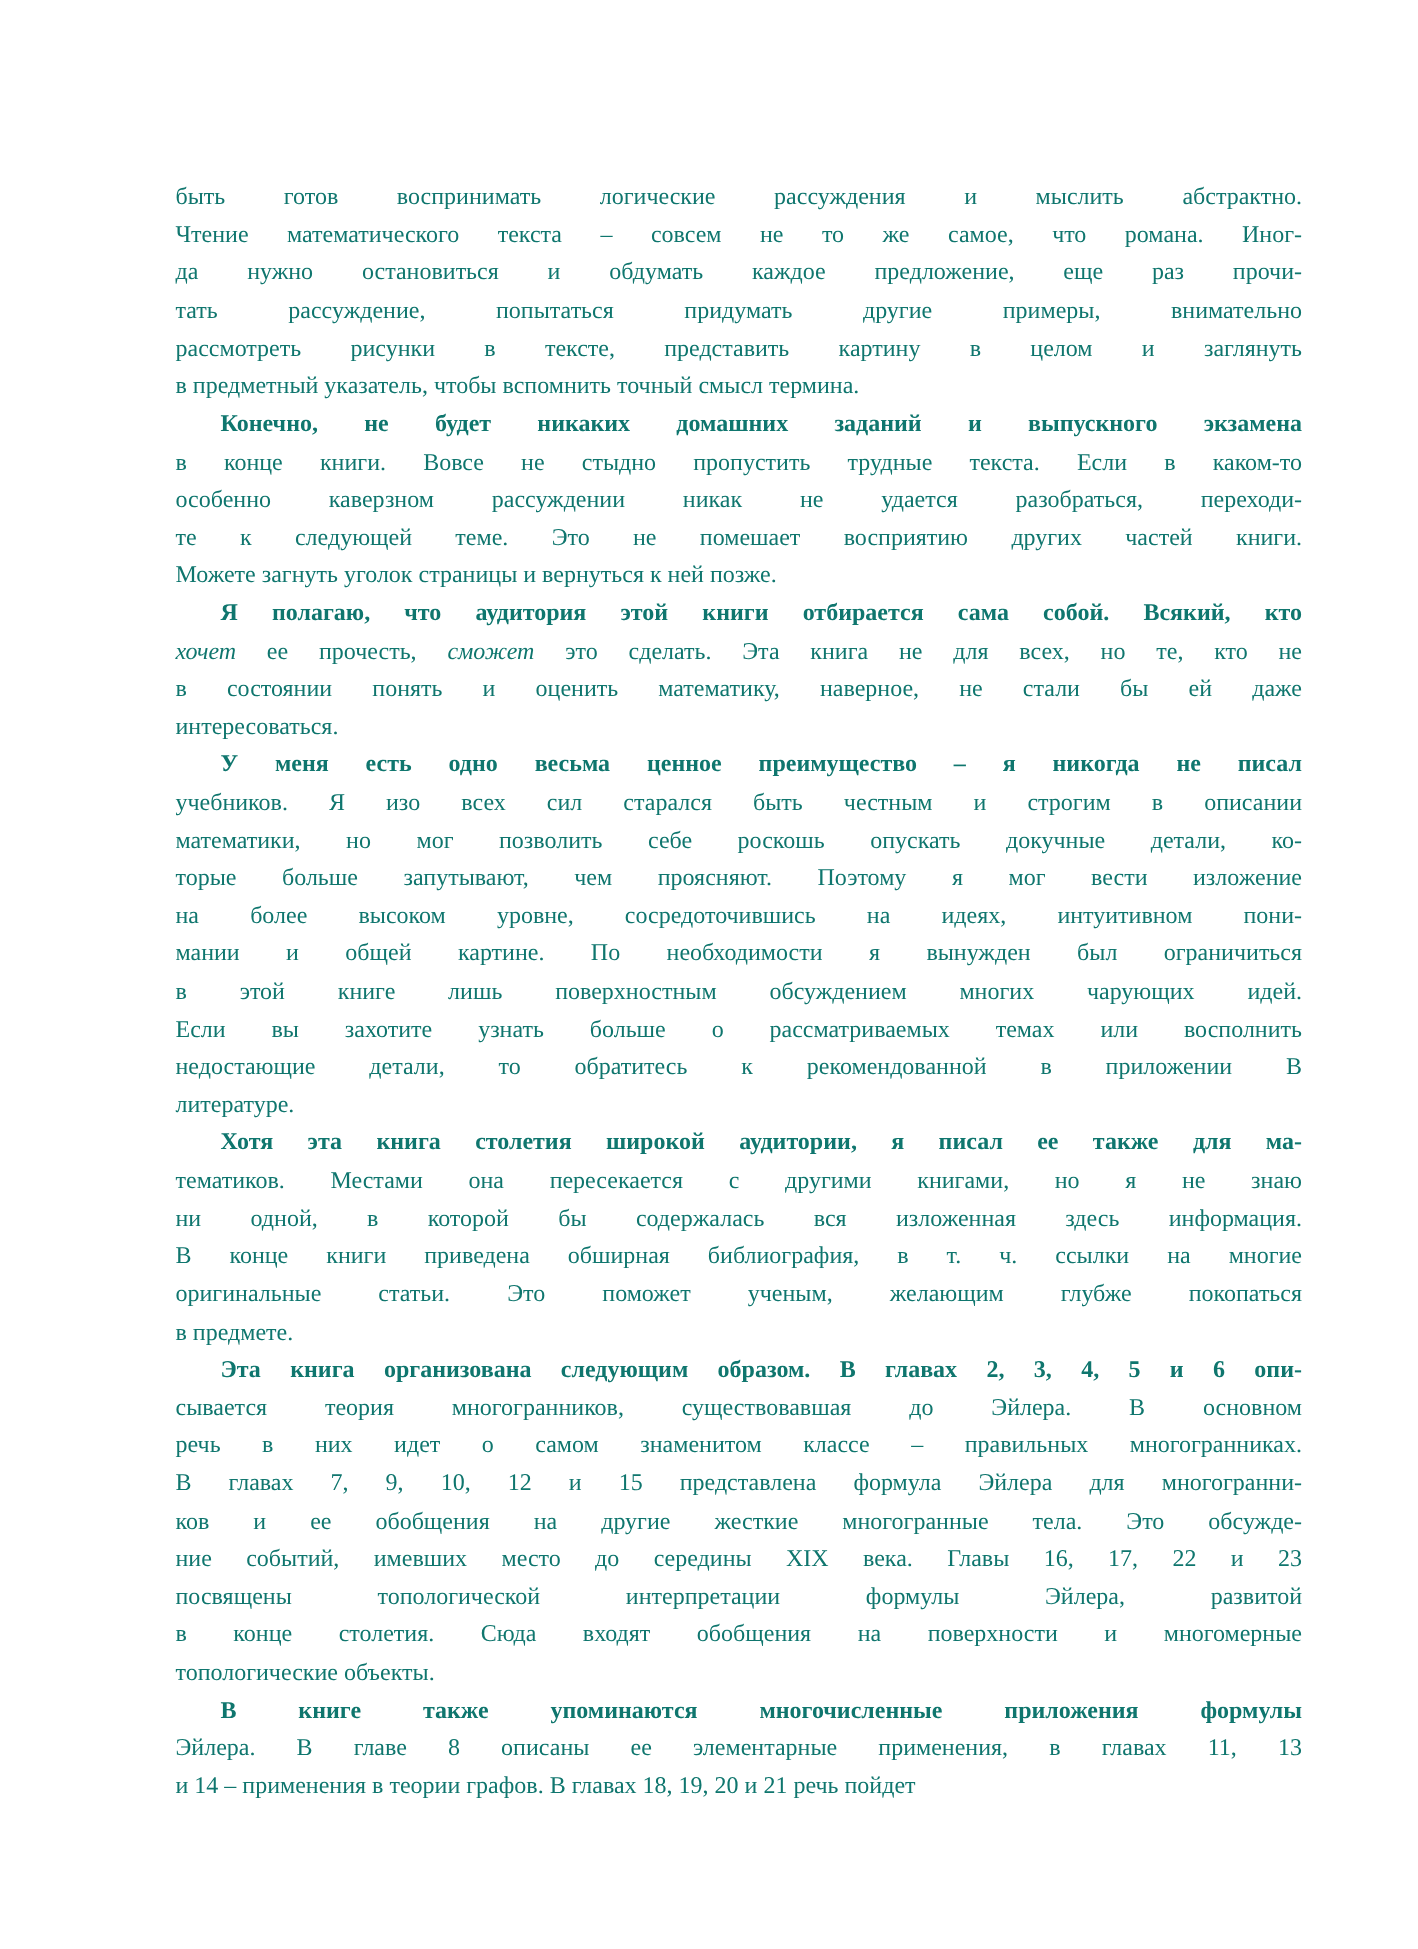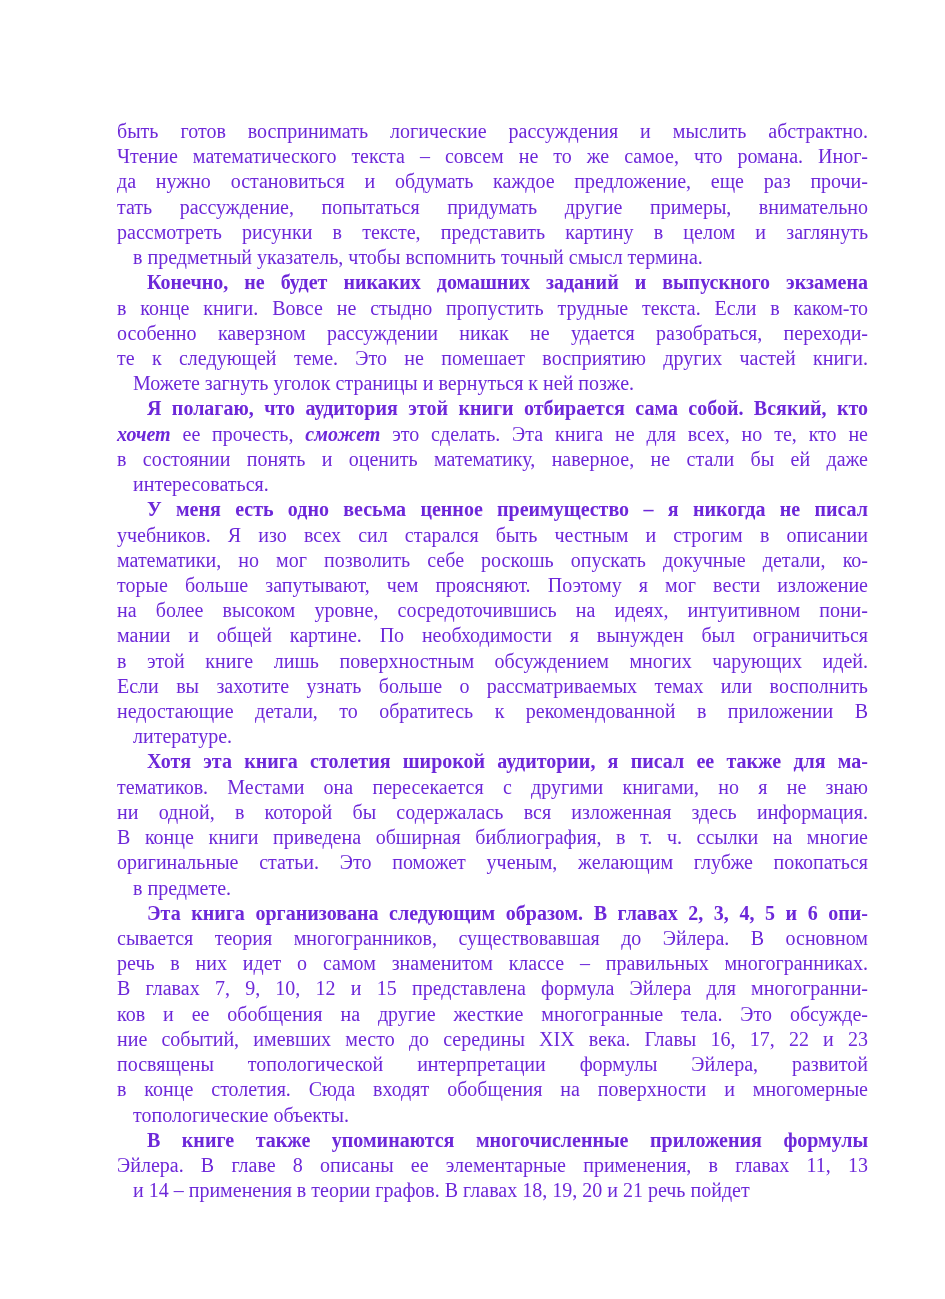--- a/index.html
+++ b/index.html
@@ -32,41 +32,39 @@
   .page-number {
     font-size: 23px;
     margin-left: 14px;
     color: #1e1e1e;
   }
   .text-block {
     position: absolute;
     left: 117px;
     top: 119px;
     width: 751px;
-    color: #6d28d9;
-    font-size: 20px;
+    color: #0f766e;
+    font-size: 16px;
     line-height: 25.23px;
   }
   .line {
     height: 25.23px;
     text-align: justify;
     text-align-last: justify;
     white-space: normal;
   }
   .line.last {
     text-align-last: left;
-    margin-left: 16px;
   }
   .line.indent {
     padding-left: 30px;
     font-weight: bold;
   }
   .line i {
     font-style: italic;
-    font-weight: bold;
   }
 </style>
 </head>
 <body>
 
 <div class="page">
   <div class="text-block" id="text-block">
       <div>
         <div class="line">быть готов воспринимать логические рассуждения и мыслить абстрактно.</div>
         <div class="line">Чтение математического текста – совсем не то же самое, что романа. Иног-</div>

